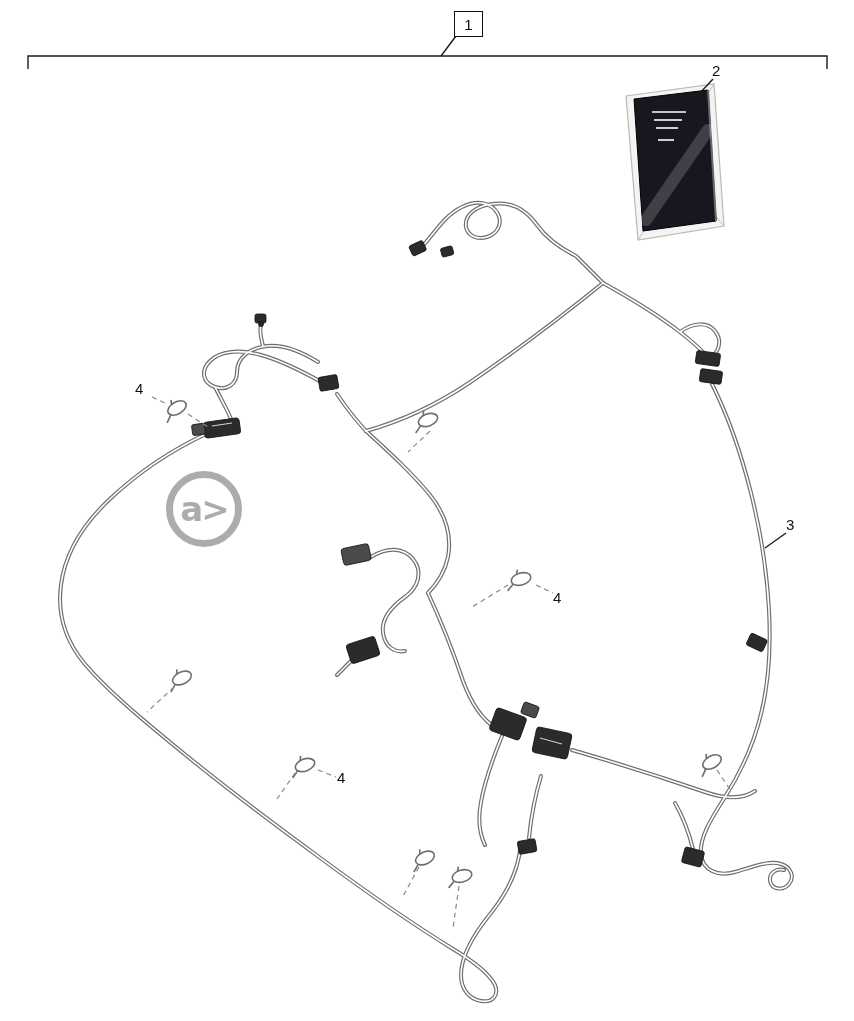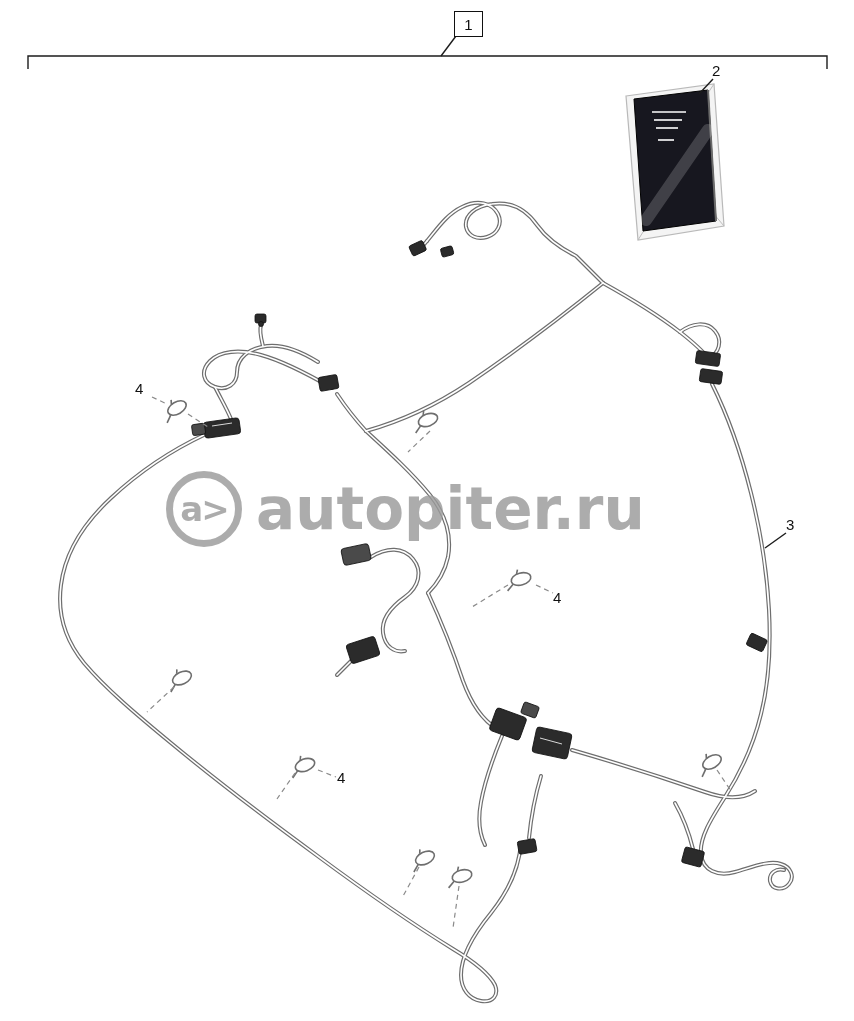--- a/index.html
+++ b/index.html
@@ -196,16 +196,15 @@
 
   <div class="callout boxed" style="left:454px; top:11px;">1</div>
   <div class="callout" style="left:712px; top:63px;">2</div>
   <div class="callout" style="left:786px; top:517px;">3</div>
   <div class="callout" style="left:135px; top:381px;">4</div>
   <div class="callout" style="left:553px; top:590px;">4</div>
   <div class="callout" style="left:337px; top:770px;">4</div>
 
   <div class="watermark">
     <span class="wm-logo">a&gt;</span>
-    <span class="wm-text">autopiter.ru</span>
   </div>
 
 </div>
 
 </body></html>

